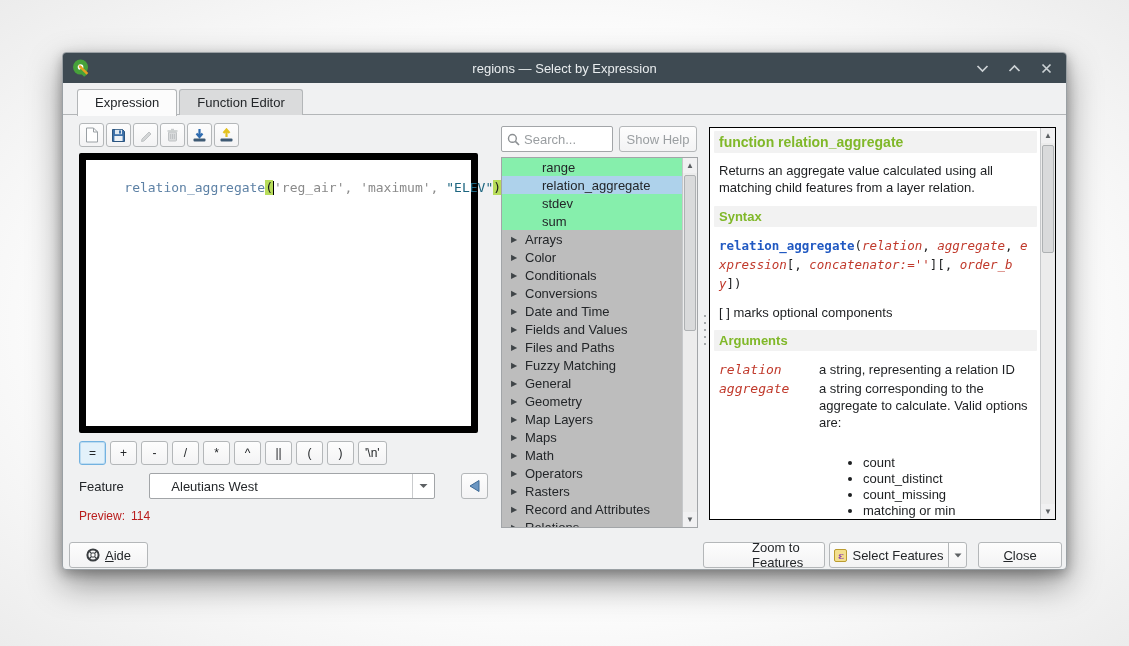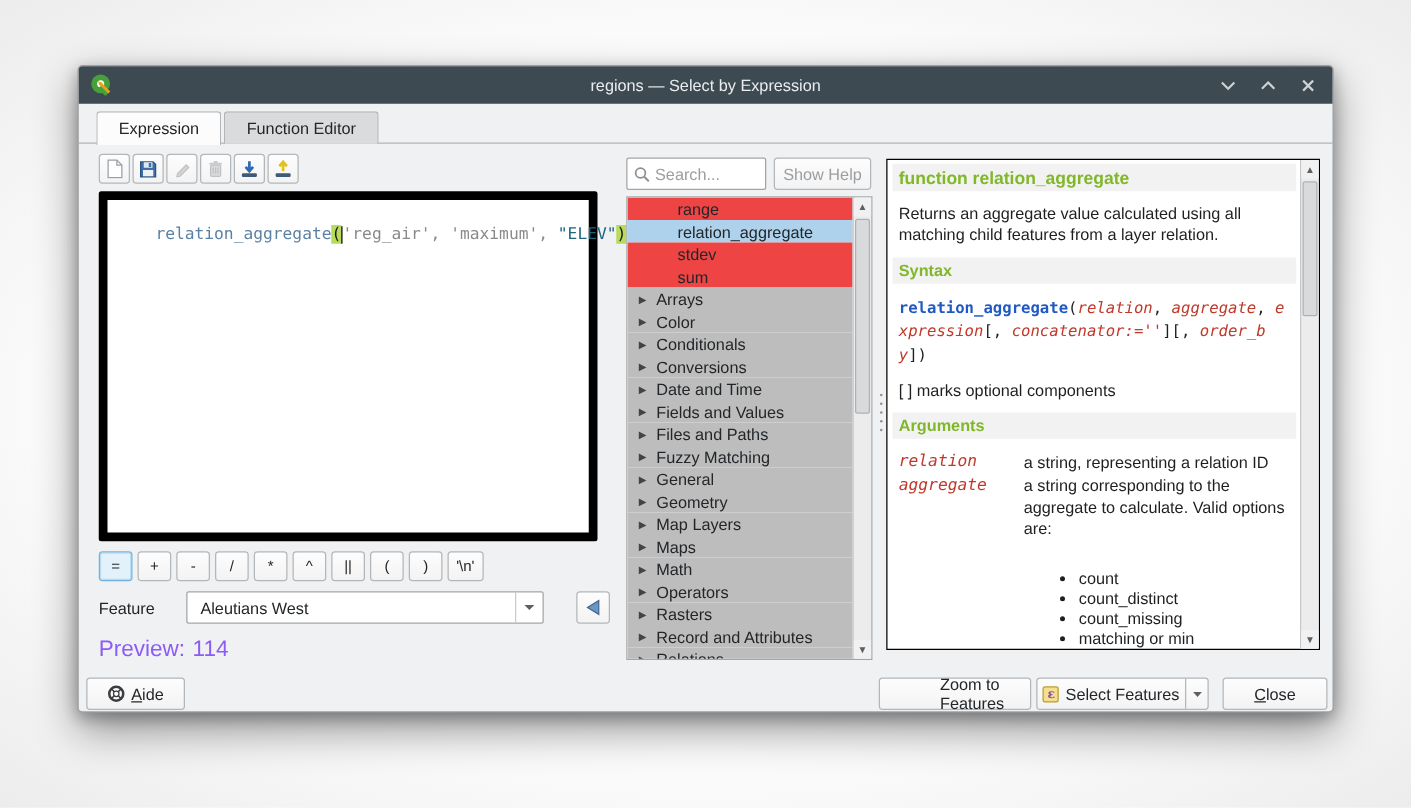--- a/index.html
+++ b/index.html
@@ -67,43 +67,43 @@
     font-size:12px; color:#232629; cursor:pointer;
   }
   .op-active { border:1px solid #73b2e0; background:#e3f1fa; box-shadow:0 0 0 1px #bcdcf2 inset; }
   
   .feature-row { position:absolute; left:16px; top:420px; width:461px; height:26px; display:flex; align-items:center;justify-content:space-between; }
   .feature-label { font-size:13px; color:#232629; width:52px; }
   .combo {
     width:286px; height:26px; background:#fff; border:1px solid #a2a5a8; border-radius:2px;
     display:flex; align-items:center; cursor:pointer;
   }
-  .combo-value { flex:1; font-size:13px; color:#232629; padding-left:10px; }
+  .combo-value { flex:1; font-size:13px; color:#232629; padding-left:21px; }
   .combo-arrow { width:22px; height:100%; border-left:1px solid #c9cbcd; display:flex; align-items:center; justify-content:center; }
   .nav-btn { width:27px; height:26px; margin-left:7px; }
-  .preview-row { position:absolute; left:16px; top:456px; font-size:18px; color:#8b5cf6; }
+  .preview-row { position:absolute; left:16px; top:456px; font-size:12px; color:#b91c1c; }
   .preview-row span { margin-right:6px; }
   
   .search-box {
     position:absolute; left:438px; top:73px; width:112px; height:26px;
     background:#fff; border:1px solid #a2a5a8; border-radius:2px;
     display:flex; align-items:center; padding-left:5px;
   }
   .search-box input {
     border:none; outline:none; width:78px; font-size:13px; color:#232629; margin-left:4px;
     font-family:"Liberation Sans",sans-serif; background:transparent;
   }
   .search-box input::placeholder { color:#9a9ea1; }
   .show-help-btn { position:absolute; left:556px; top:73px; width:78px; height:26px; color:#9a9ea1; }
   .func-list {
     position:absolute; left:438px; top:104px; width:197px; height:371px;
     background:#fff; border:1px solid #a2a5a8; overflow:hidden;
   }
   .fl-rows { position:absolute; left:0; top:0; width:182px; }
-  .fl-row { height:18px; display:flex; align-items:center; font-size:13px; color:#232629; cursor:pointer; background:#ef4444; }
+  .fl-row { height:18px; display:flex; align-items:center; font-size:13px; color:#232629; cursor:pointer; background:#86efac; }
   .fl-row .fl-label { padding-left:40px; }
   .fl-group { background:#bdbdbd; }
   .fl-group .fl-label { padding-left:7px; }
   .fl-selected { background:#aed2eb; }
   .fl-arrow { width:16px; padding-left:9px; font-size:8px; color:#3f4447; }
   .v-scroll {
     position:absolute; right:0; top:0; width:15px; height:100%;
     background:#ececec; border-left:1px solid #c6c8ca;
   }
   .v-scroll .sb-btn { position:absolute; left:0; width:14px; height:15px; display:flex; align-items:center; justify-content:center; font-size:8px; color:#5c6063; background:#f1f1f2; }

